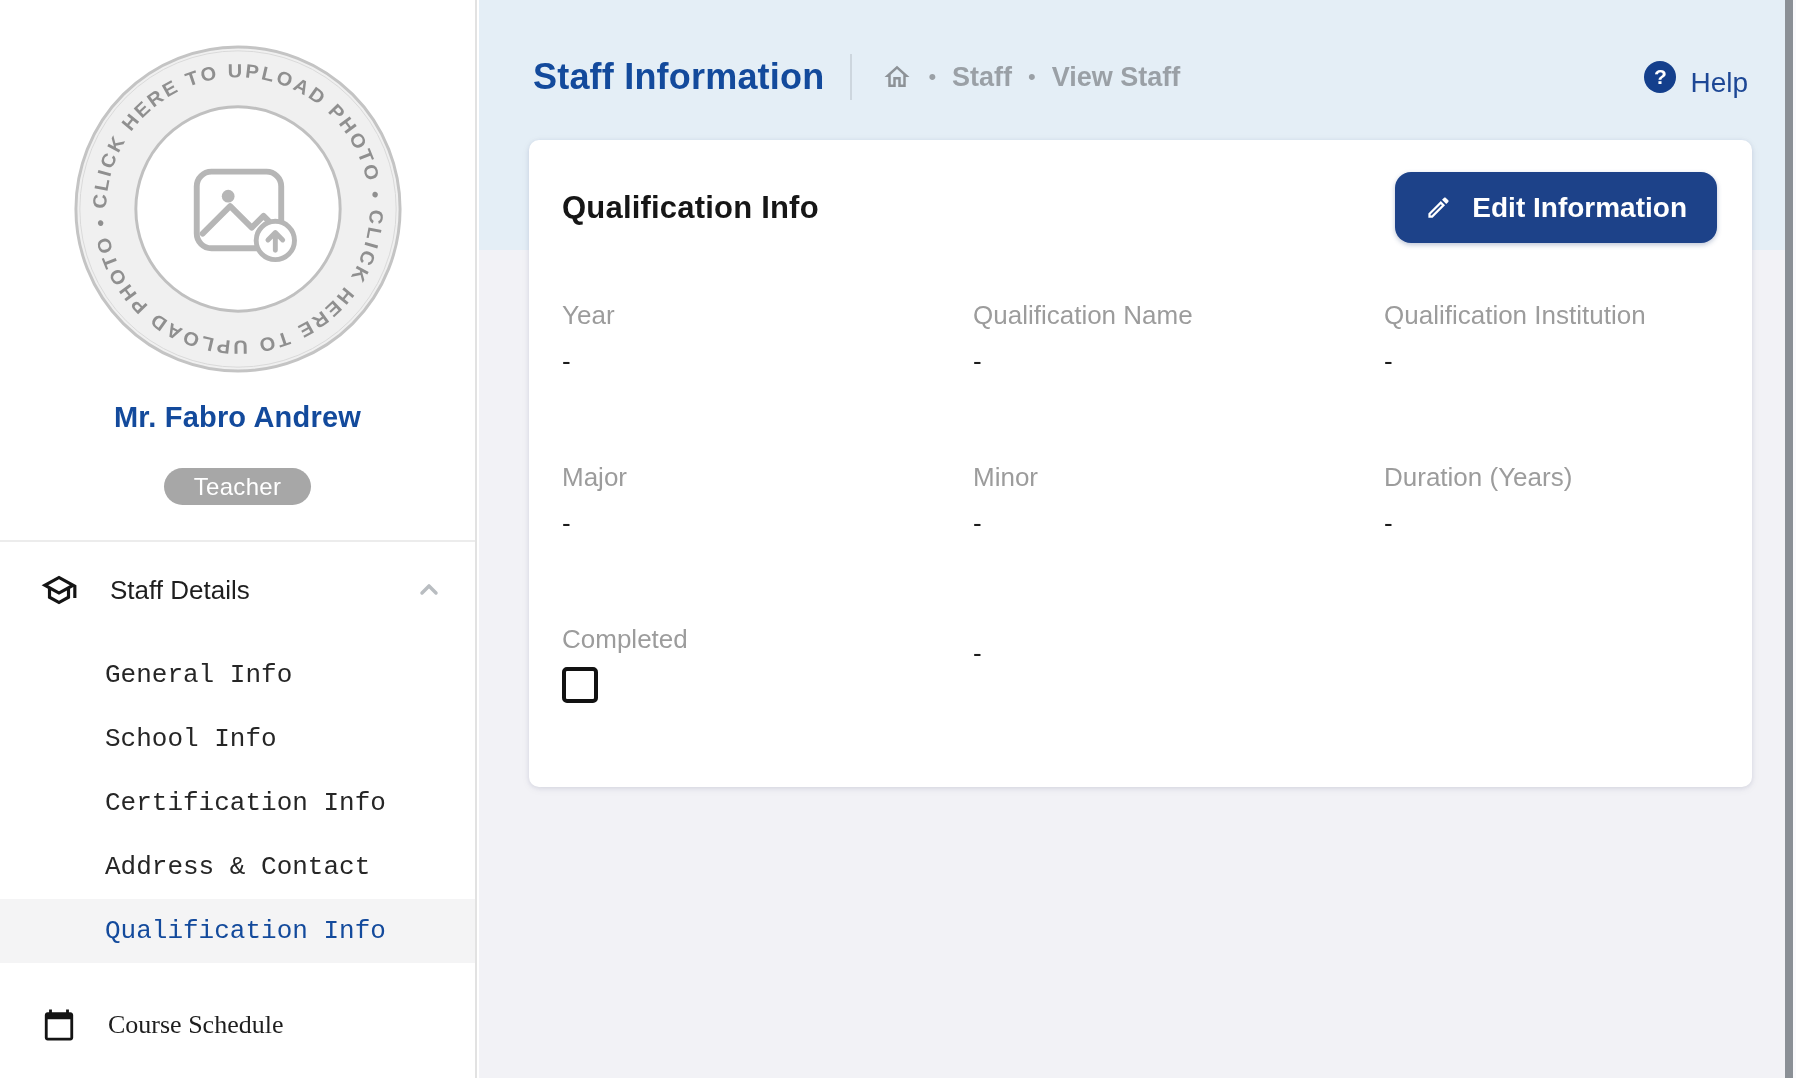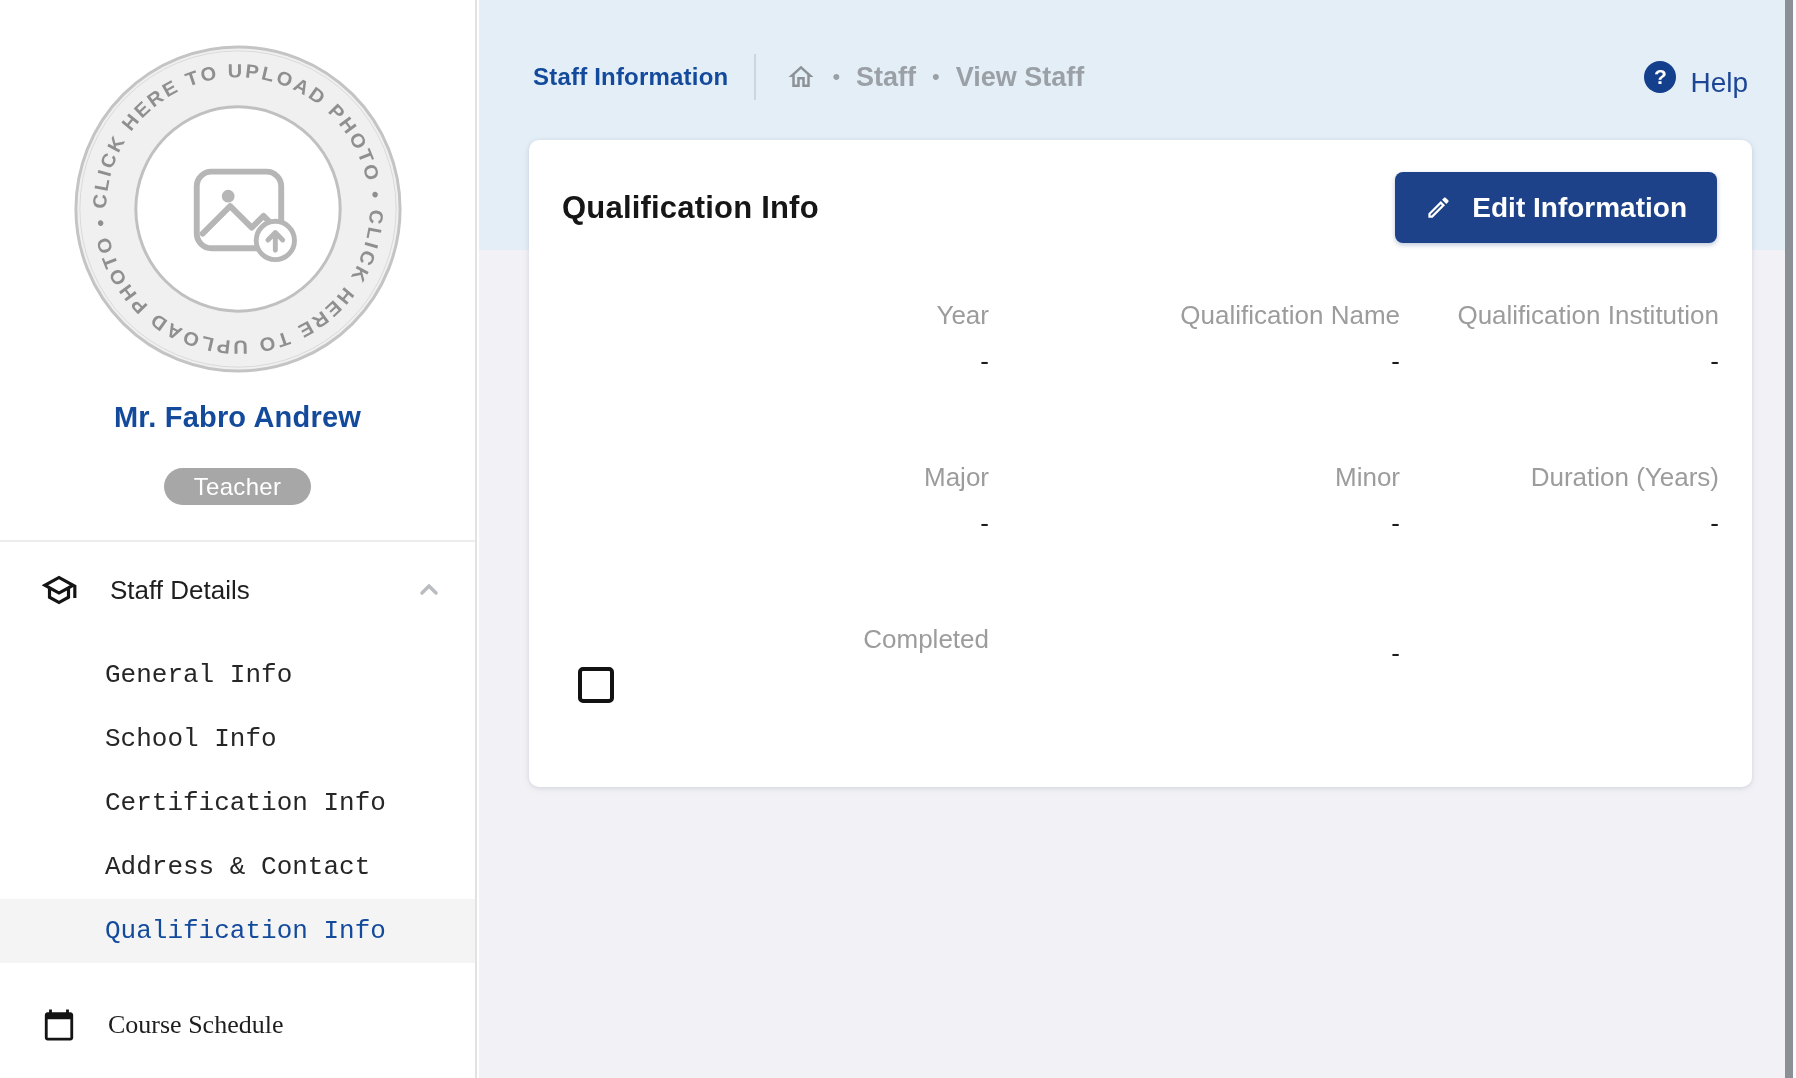--- a/index.html
+++ b/index.html
@@ -60,21 +60,21 @@
   }
   .band{
     position:absolute;left:0;top:0;right:0;height:250px;
     background:var(--band-blue);
   }
   .main-header{
     position:absolute;left:0;top:46px;right:48px;height:62px;
     display:flex;align-items:center;padding-left:54px;
   }
   .page-title{
-    font-size:24px;font-weight:700;color:var(--accent);letter-spacing:.2px;
+    font-size:36px;font-weight:700;color:var(--accent);letter-spacing:.2px;
   }
   .vdiv{width:2px;height:46px;background:#cdd6de;margin:0 30px 0 26px;}
   .crumb-home{width:30px;height:30px;cursor:pointer;}
   .crumb-dot{color:var(--breadcrumb-gray);font-size:22px;margin:0 16px;}
   .crumb{
     font-size:27px;font-weight:600;color:var(--breadcrumb-gray);cursor:pointer;
   }
   .help-btn{
     margin-left:auto;display:flex;align-items:center;gap:14px;cursor:pointer;
   }
@@ -90,31 +90,30 @@
     background:#fff;border-radius:10px;
     box-shadow:0 1px 4px rgba(30,40,90,.10), 0 2px 10px rgba(30,40,90,.06);
   }
   .card-head{
     display:flex;align-items:center;justify-content:space-between;
     padding:32px 35px 0 33px;height:103px;
   }
   .card-title{font-size:31px;font-weight:700;color:#161616;letter-spacing:.2px;}
   .edit-btn{
     height:71px;min-width:317px;background:var(--button-navy);color:#fff;
-    border:none;border-radius:8px;cursor:pointer;
+    border:none;border-radius:16px;cursor:pointer;
     display:flex;align-items:center;justify-content:center;gap:20px;
     font-family:inherit;font-size:28px;font-weight:700;padding:0 30px;
     box-shadow:0 2px 5px rgba(20,50,110,.28);
   }
   .edit-btn svg{width:27px;height:27px;}
   .fields{
     display:grid;grid-template-columns:411px 411px 1fr;
     grid-template-rows:162px 162px auto;
-    padding:56px 33px 0 49px;
-    text-align:right;
+    padding:56px 33px 0 33px;
   }
   .flabel{font-size:26px;color:var(--label-gray);line-height:32px;}
   .fvalue{margin-top:14px;font-size:26px;font-weight:500;color:var(--text-dark);line-height:32px;}
   .checkbox{
     margin-top:12px;width:36px;height:36px;border:4px solid #121212;
     border-radius:5px;background:#fff;cursor:pointer;
   }
 
   
   .scrollbar{

